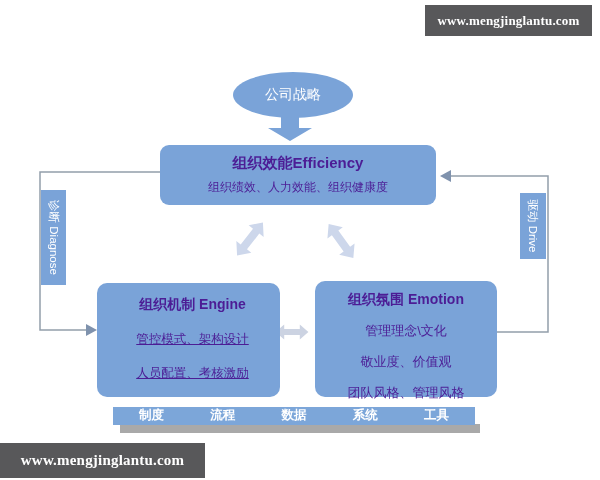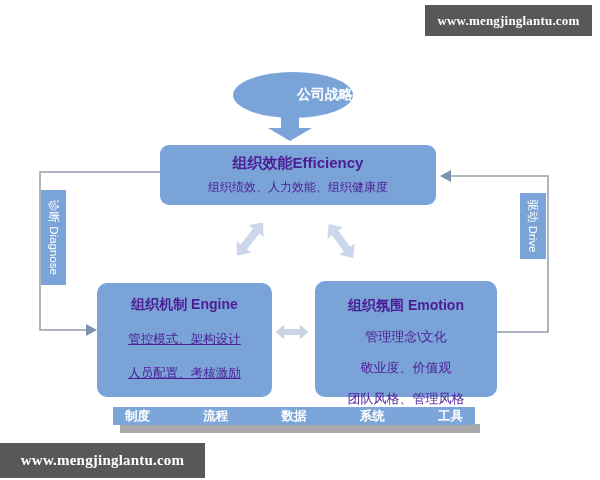--- a/index.html
+++ b/index.html
@@ -14,59 +14,59 @@
     display:flex; align-items:center; justify-content:center;
     font-weight:bold; letter-spacing:0.2px;font-family:Liberation Serif, serif;
   }
   .wm-top { left:425px; top:5px; width:167px; height:31px; font-size:13px; }
   .wm-bottom { left:0; top:443px; width:205px; height:35px; font-size:15px; }
 
   
   .ellipse {
     position:absolute; left:233px; top:72px; width:120px; height:46px;
     background:#7aa3d8; border-radius:50%;
-    display:flex; align-items:center; justify-content:flex-end;
-    color:#fff; font-size:14px; font-weight:bold;
+    display:flex; align-items:center; justify-content:center;
+    color:#fff; font-size:14px; font-weight:normal;
   }
 
   
   .box {
     position:absolute; background:#7aa3d8; color:#4c1d95;
     border-radius:10px; text-align:center;
   }
   .box-efficiency { left:160px; top:145px; width:276px; height:60px; border-radius:9px; }
   .box-efficiency .title { margin-top:9px; font-size:15px; font-weight:bold; }
   .box-efficiency .sub { margin-top:6px; font-size:12px; }
-  .box-engine { left:97px; top:283px; width:175px; height:114px; }
+  .box-engine { left:97px; top:283px; width:175px; height:114px;padding-left:8px; }
   .box-engine .title { margin-top:13px; font-size:14px; font-weight:bold; }
   .box-engine .line { margin-top:17px; font-size:12.5px;text-decoration:underline; }
   .box-emotion { left:315px; top:281px; width:182px; height:116px; }
-  .box-emotion .title { margin-top:16px; font-size:14px; font-weight:bold; }
+  .box-emotion .title { margin-top:10px; font-size:14px; font-weight:bold; }
   .box-emotion .line { margin-top:13px; font-size:13px; }
 
   
   .side-label {
     position:absolute; background:#7aa3d8; color:#ffffff;
     display:flex; align-items:center; justify-content:center;
     font-size:11.5px; transform:rotate(90deg); transform-origin:center;
     white-space:nowrap;
   }
   .side-label-left  { left:6px;  top:225px; width:95px; height:25px; }
   .side-label-right { left:500px; top:213px; width:66px; height:26px; }
 
   
   .foundation-shadow {
     position:absolute; left:120px; top:424px; width:360px; height:9px;
     background:#a9a9a9;
   }
   .foundation-bar {
     position:absolute; left:113px; top:407px; width:362px; height:18px;
     background:#7ca6d9; color:#ffffff;
-    display:flex; align-items:center; justify-content:space-between;
-    padding:0 12px; box-sizing:border-box;
+    display:flex; justify-content:space-between;
+    padding:0 26px; box-sizing:border-box;
     font-size:12.5px; font-weight:bold;
   }
 
   svg.overlay { position:absolute; left:0; top:0; pointer-events:none; }
 </style>
 </head>
 <body>
 
 <div class="stage">
 

